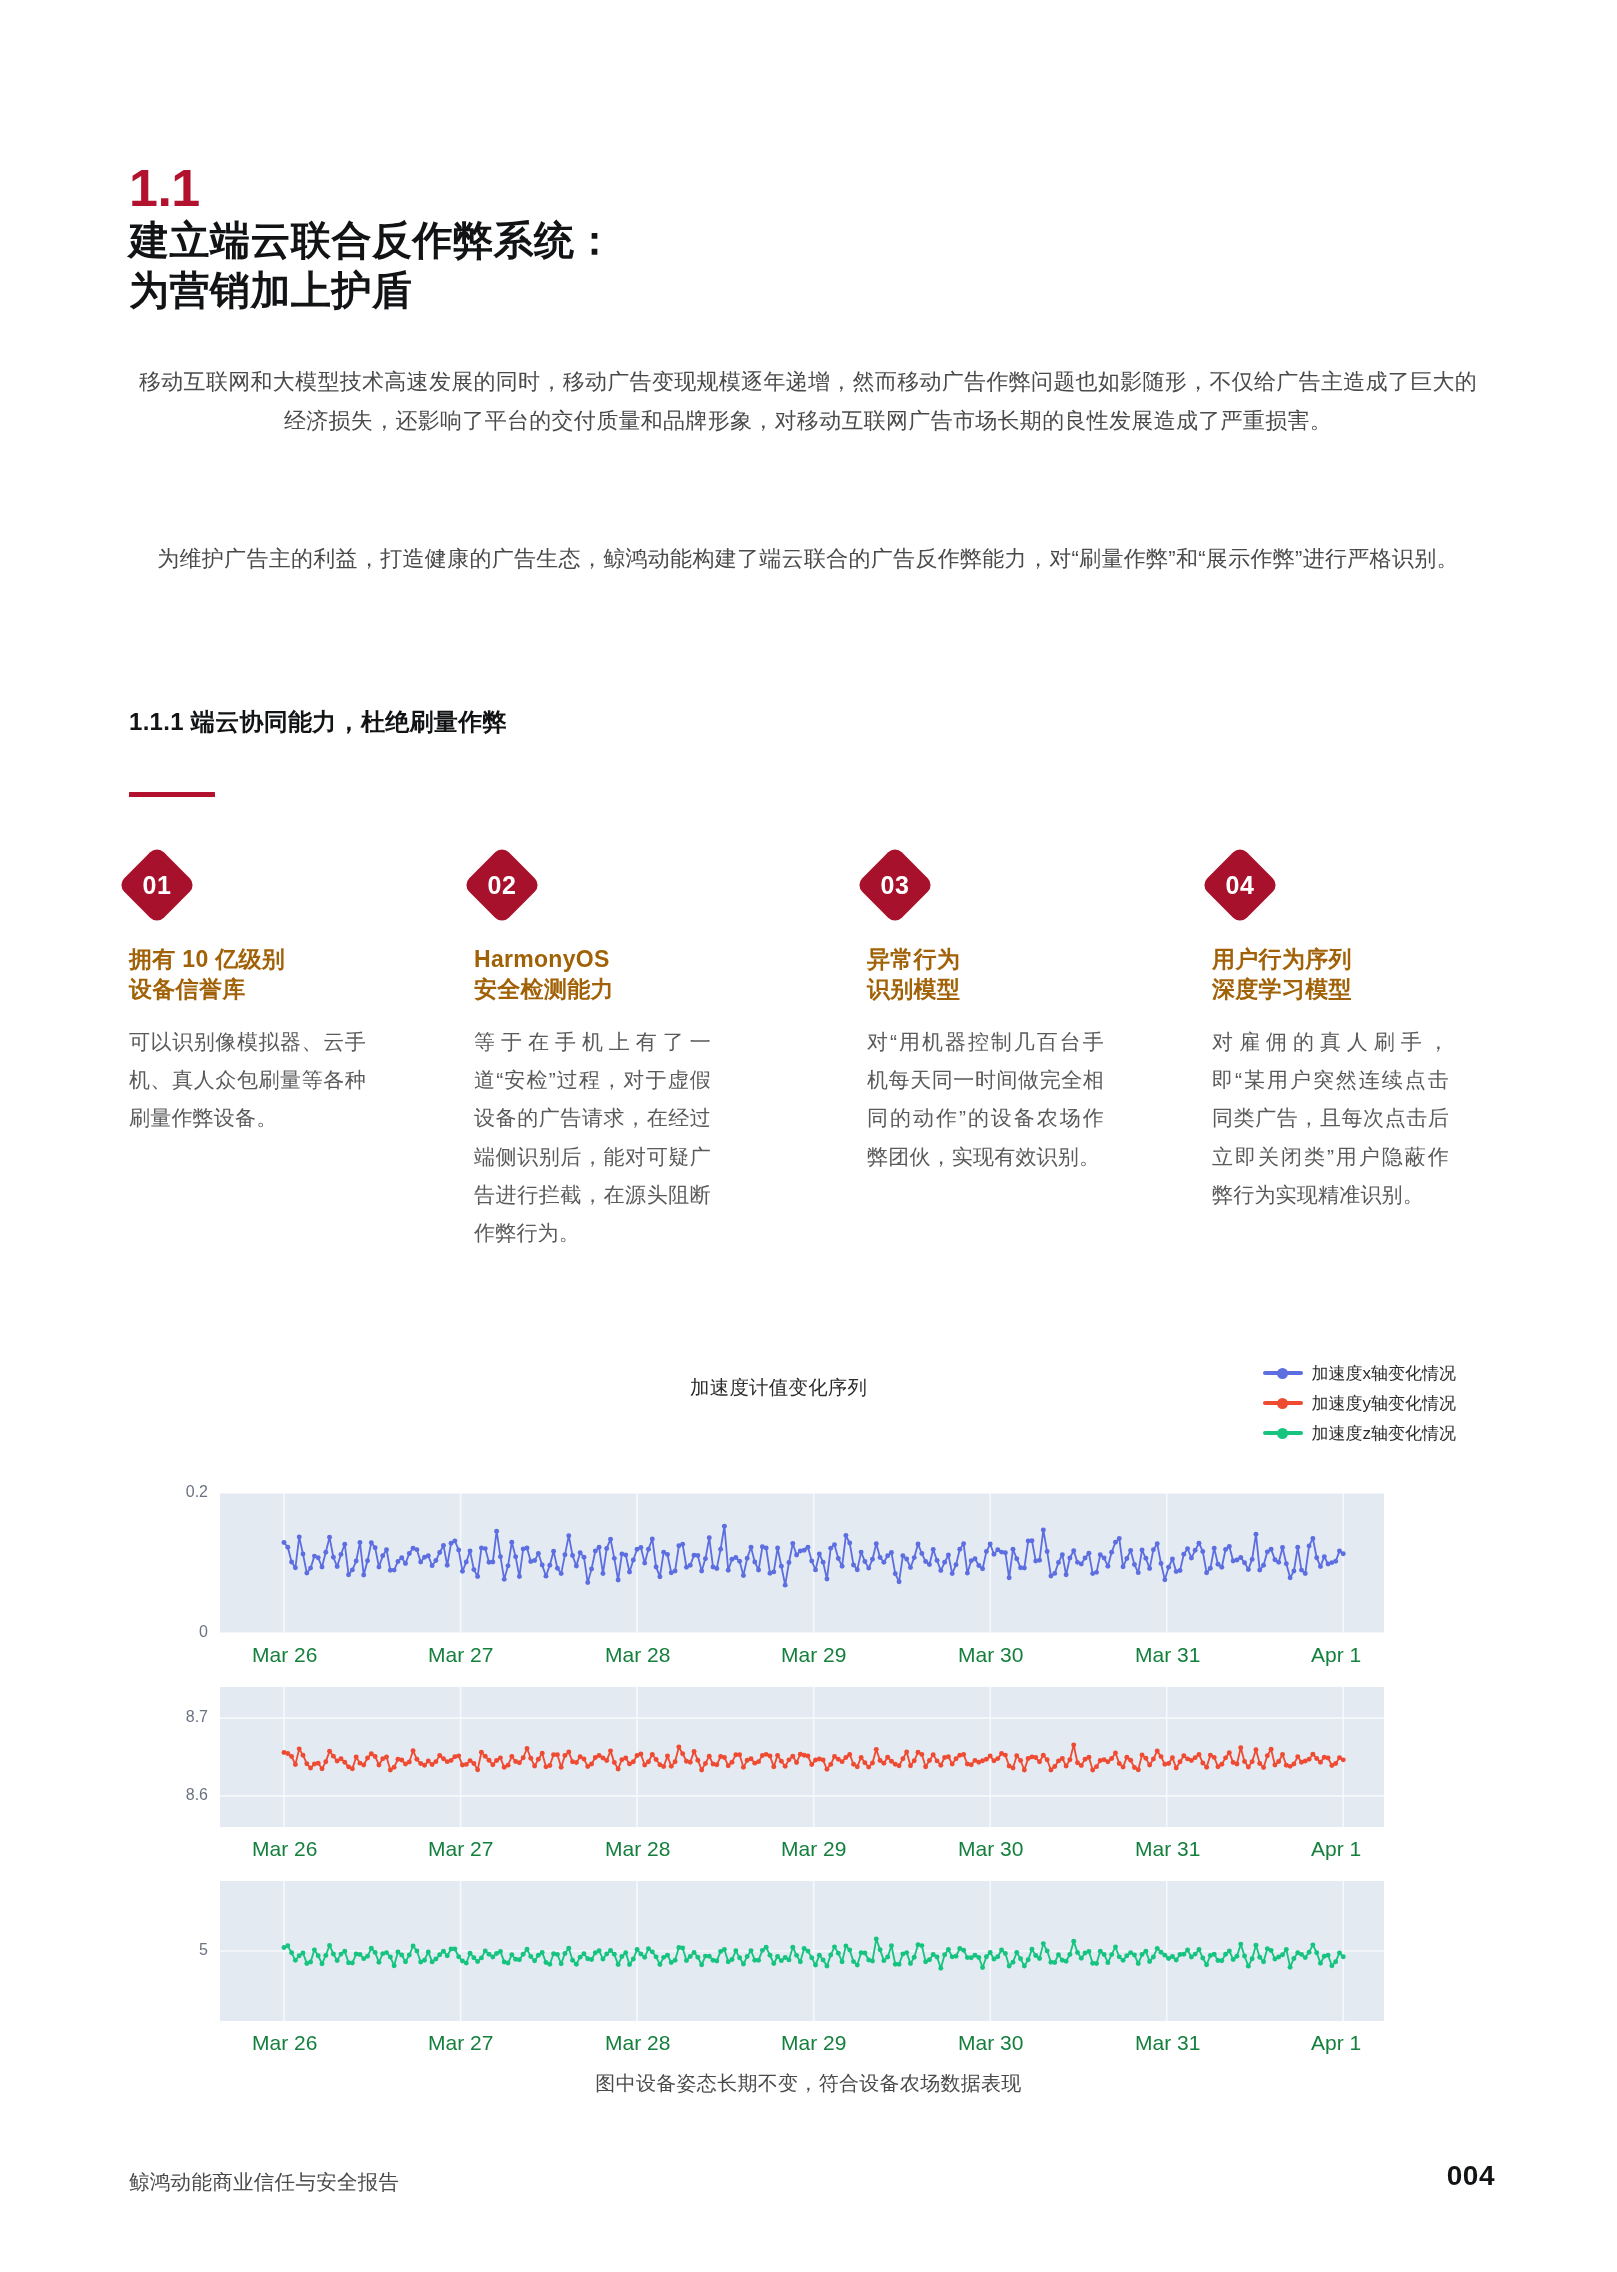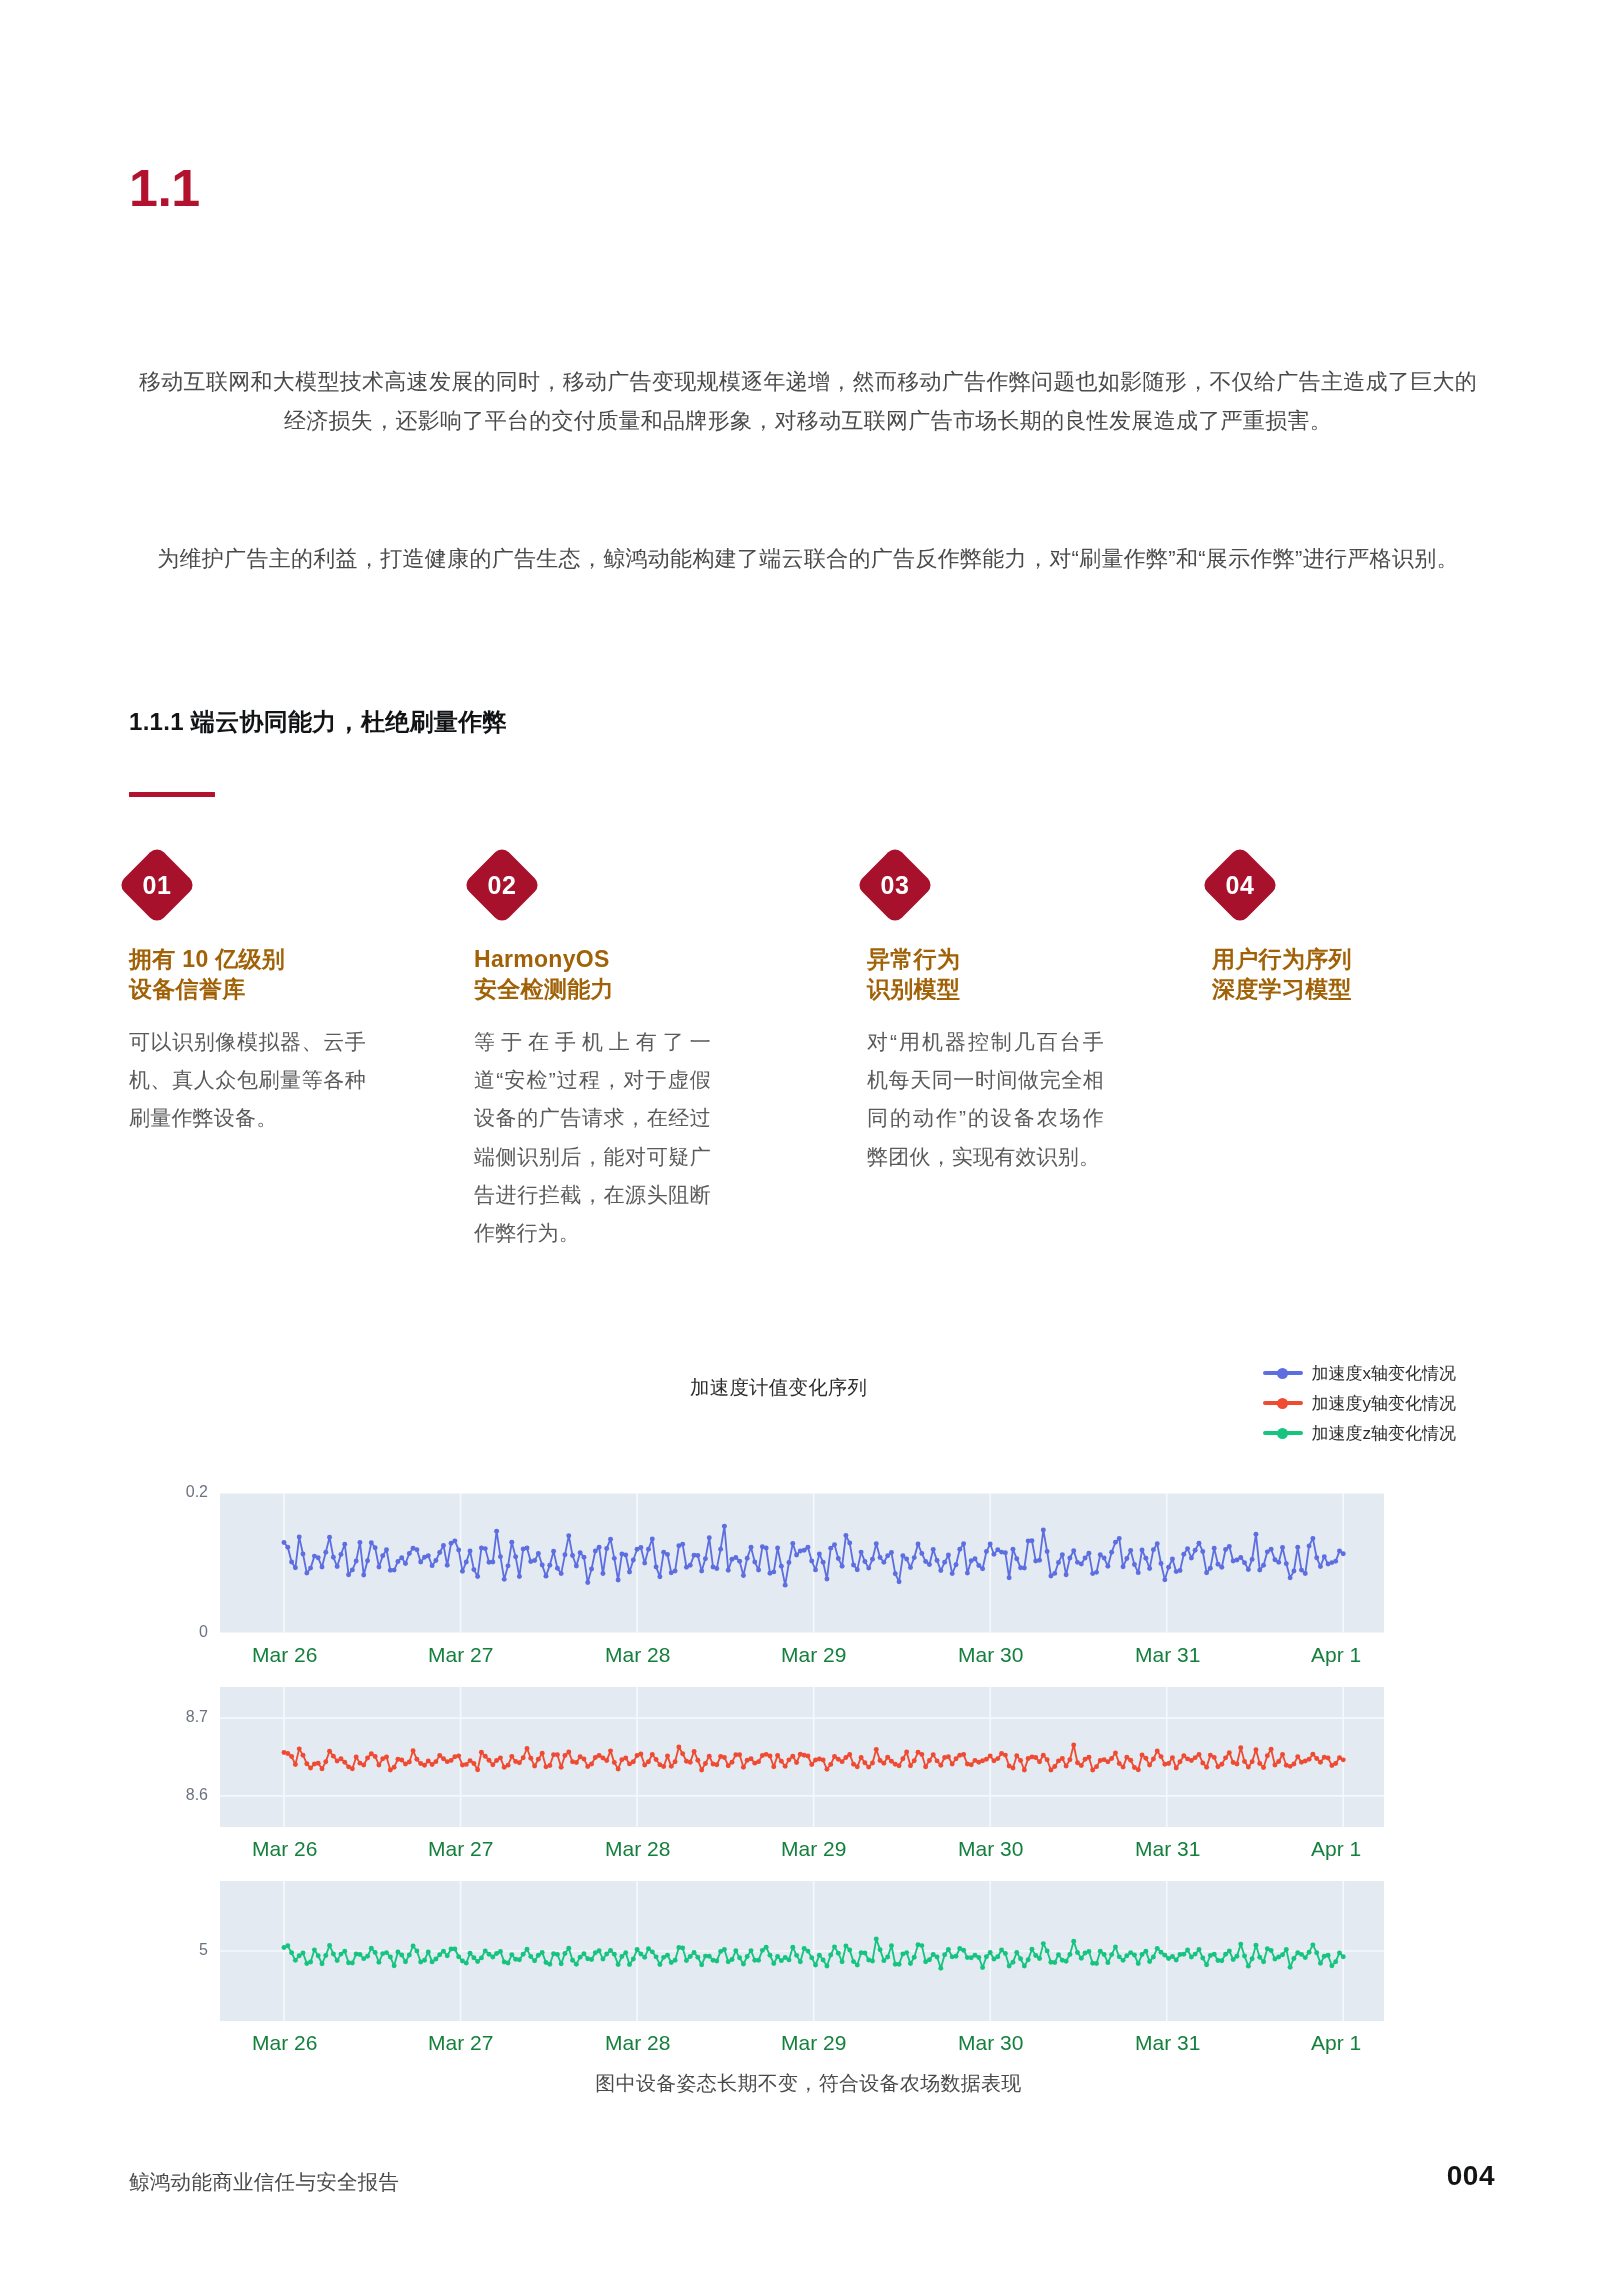--- a/index.html
+++ b/index.html
@@ -119,20 +119,24 @@
     font-size:28px;font-weight:700;color:#111315;letter-spacing:0.5px;
   }
 </style>
 </head>
 <body>
 
 <div class="page">
 
   <div class="sec-num">1.1</div>
 
+  <div class="sec-title">
+    <span class="l1">建立端云联合反作弊系统：</span>
+    <span class="l2">为营销加上护盾</span>
+  </div>
 
   <div class="para" id="para1">移动互联网和大模型技术高速发展的同时，移动广告变现规模逐年递增，然而移动广告作弊问题也如影随形，不仅给广告主造成了巨大的经济损失，还影响了平台的交付质量和品牌形象，对移动互联网广告市场长期的良性发展造成了严重损害。</div>
   <div class="para" id="para2">为维护广告主的利益，打造健康的广告生态，鲸鸿动能构建了端云联合的广告反作弊能力，对“刷量作弊”和“展示作弊”进行严格识别。</div>
 
   <div class="sub-head">1.1.1 端云协同能力，杜绝刷量作弊</div>
   <div class="rule"></div>
 
   <div class="cols">
     <div class="col col0">
       <div class="badge">
@@ -168,20 +172,21 @@
     </div>
 
     <div class="col col3">
       <div class="badge">
           <span>04</span>
         </div>
       <div class="col-title">
         <span>用户行为序列</span><br>
         <span>深度学习模型</span>
       </div>
+      <div class="col-body">对雇佣的真人刷手，即“某用户突然连续点击同类广告，且每次点击后立即关闭类”用户隐蔽作弊行为实现精准识别。</div>
     </div>
   </div>
 
   <div class="chart-wrap">
     <div class="chart-title">加速度计值变化序列</div>
     <div class="legend" id="legend">
         <div class="legend-item">
           <span class="legend-mark">
             <i style="background:#5c6ee0"></i>
             <b style="background:#5c6ee0"></b>

